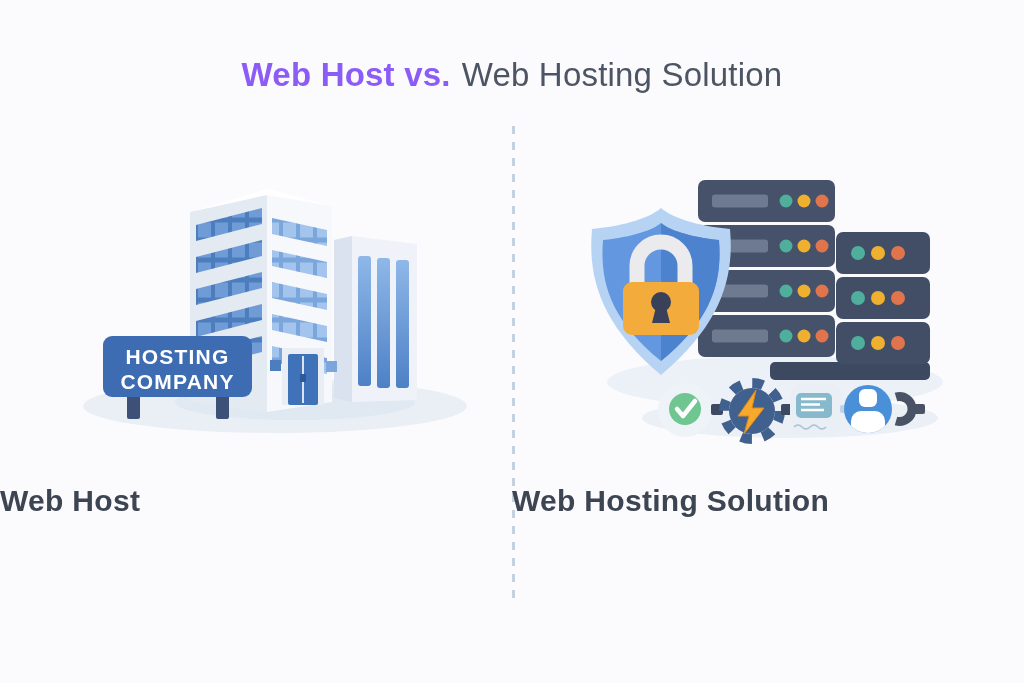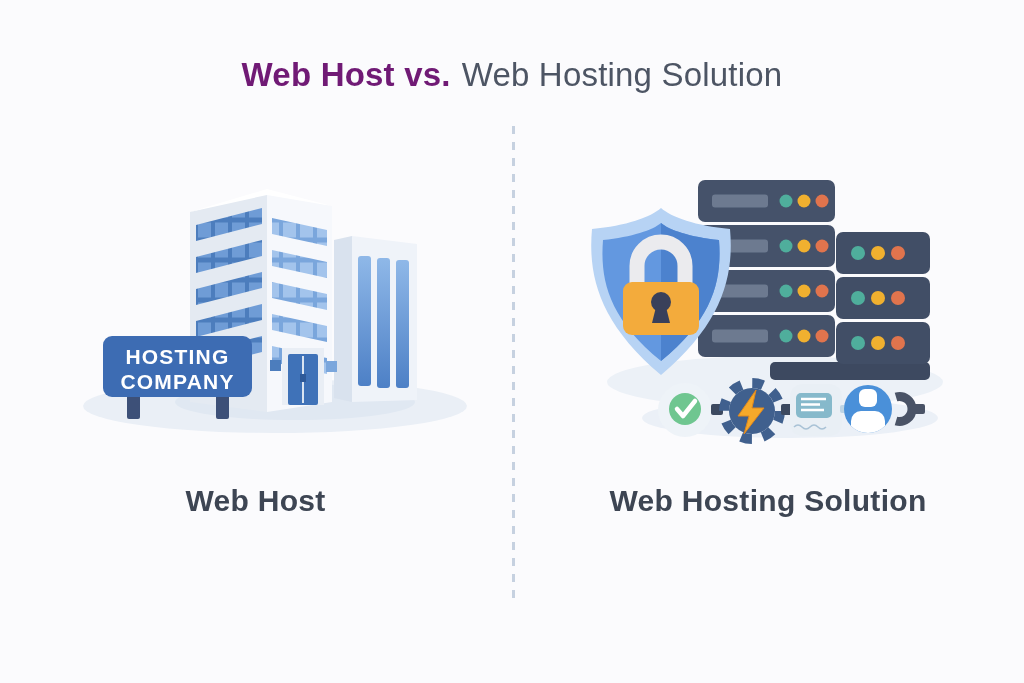--- a/index.html
+++ b/index.html
@@ -8,30 +8,30 @@
     width:1024px;height:683px;
     background:#fbfbfd;
     font-family:"Liberation Sans", sans-serif;
     overflow:hidden;
   }
   .title{
     position:absolute;top:54px;left:0;width:100%;
     text-align:center;font-size:33px;line-height:42px;letter-spacing:.2px;
     white-space:nowrap;
   }
-  .title .bold{font-weight:700;color:#701a75;margin-right:11px;}
+  .title .bold{font-weight:700;color:#8b5cf6;margin-right:11px;}
   .title .light{font-weight:400;color:#4d5564;}
   .divider{
     position:absolute;left:512px;top:126px;width:3px;height:472px;
     background:repeating-linear-gradient(to bottom,#c6d1e0 0 8px,transparent 8px 16px);
   }
   .caption{
     position:absolute;top:484px;height:44px;
     font-size:30px;font-weight:700;color:#3d4553;
-    text-align:center;letter-spacing:.3px;
+    text-align:left;letter-spacing:.3px;
   }
   .caption.left{left:0;width:511px;}
   .caption.right{left:512px;width:512px;}
   .illu{position:absolute;}
   .sign-text{font-weight:700;font-size:21px;fill:#ffffff;letter-spacing:1.2px;
     font-family:"Liberation Sans", sans-serif;}
 </style>
 </head>
 <body>
 

